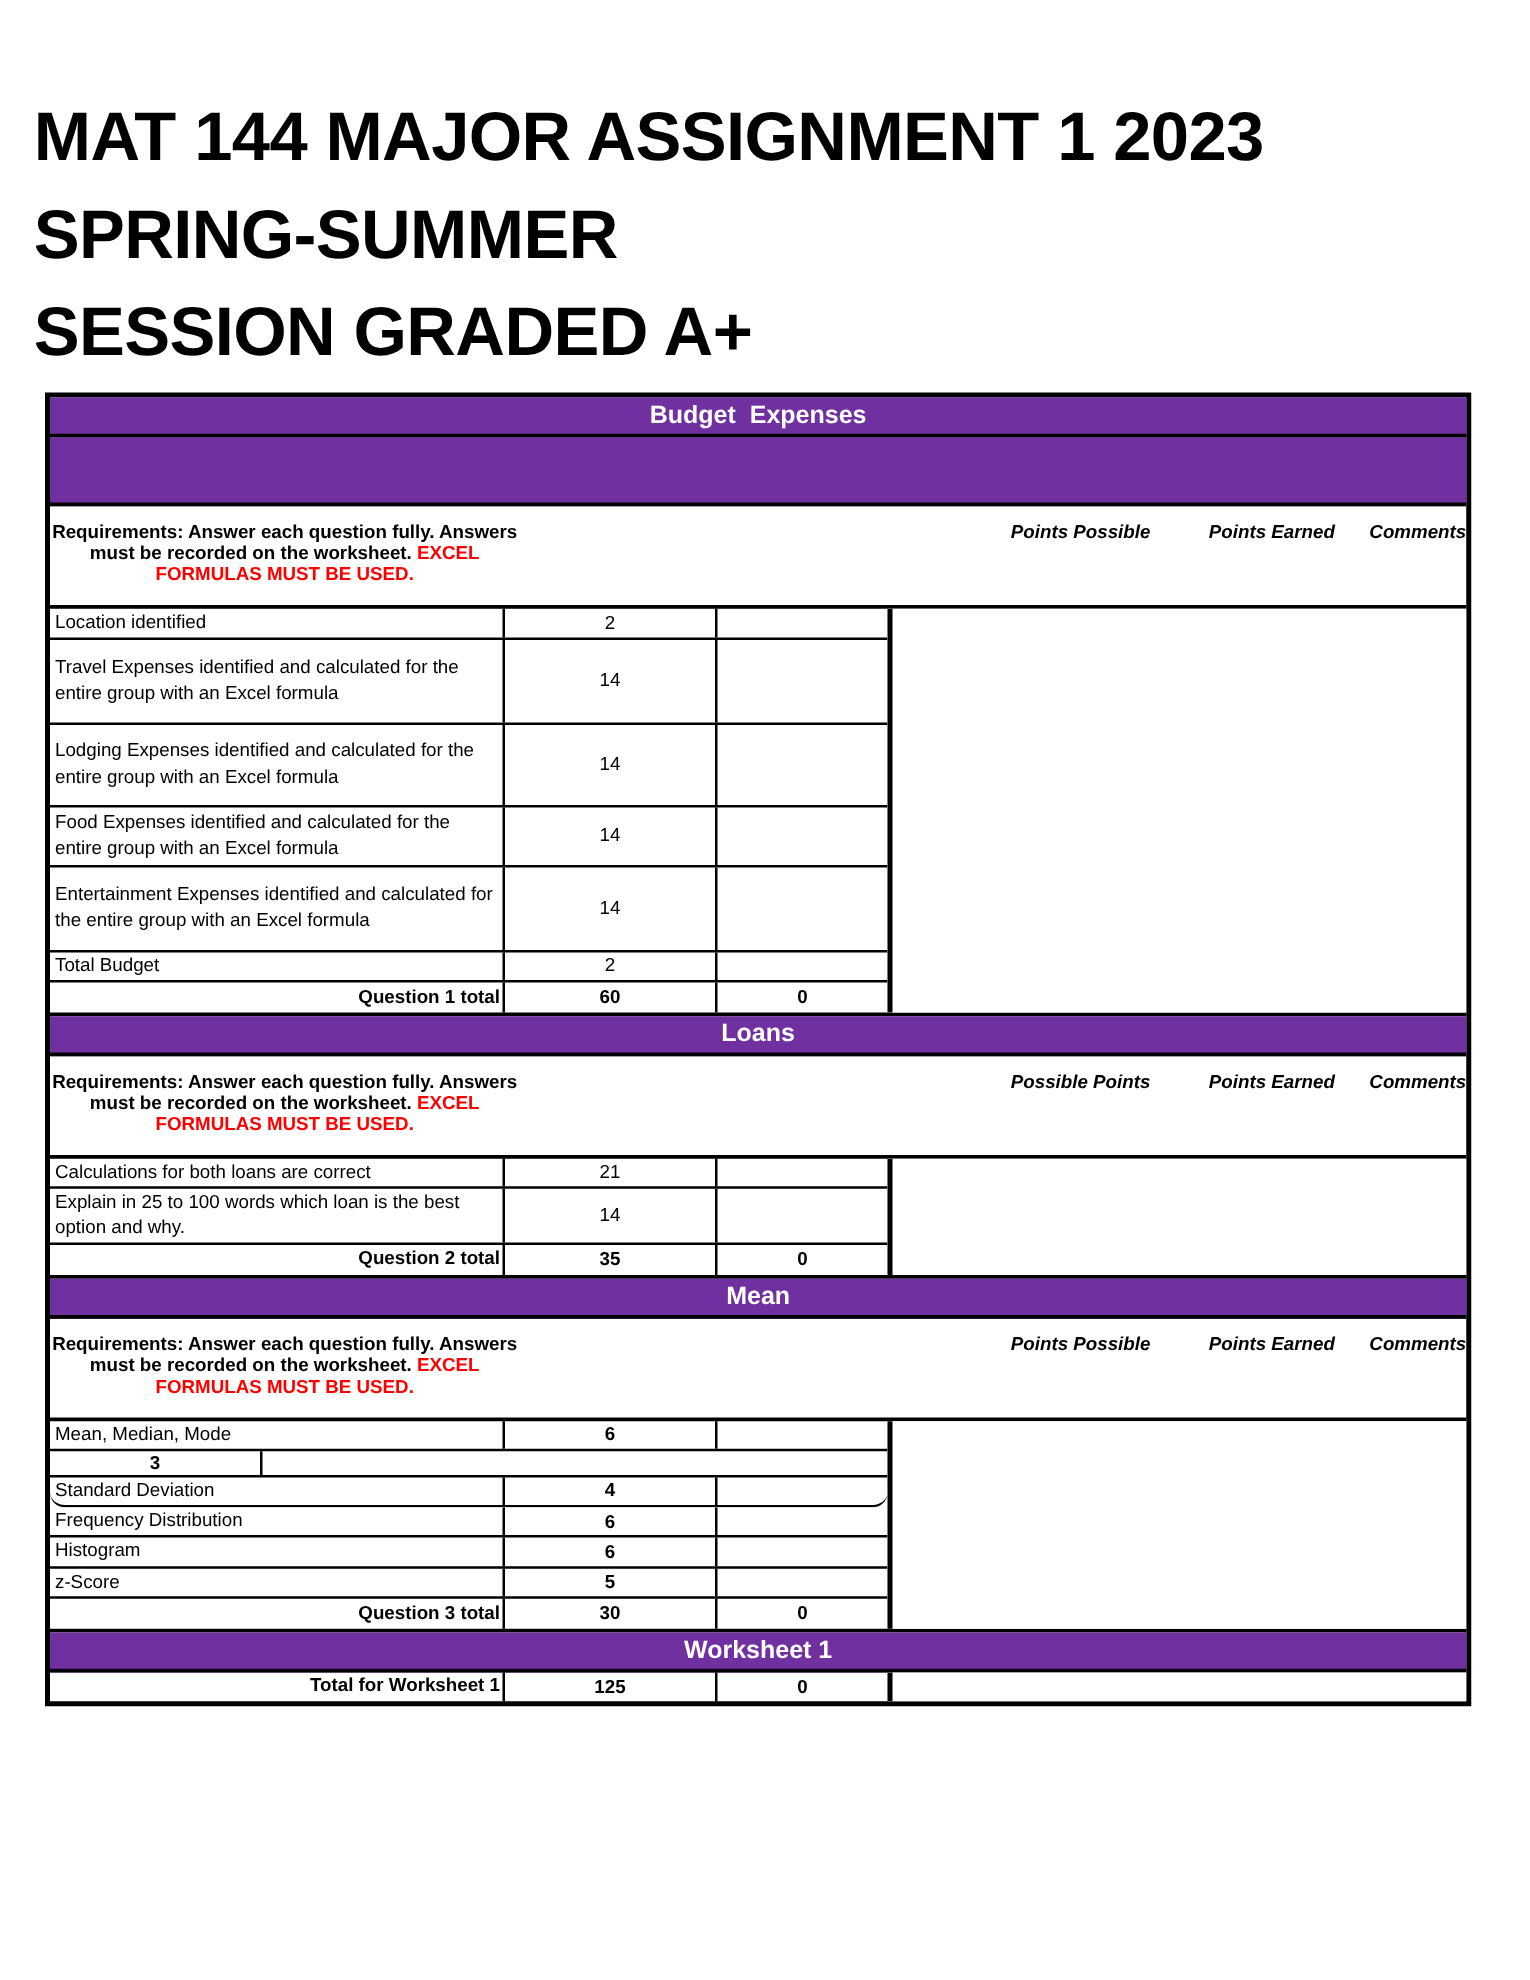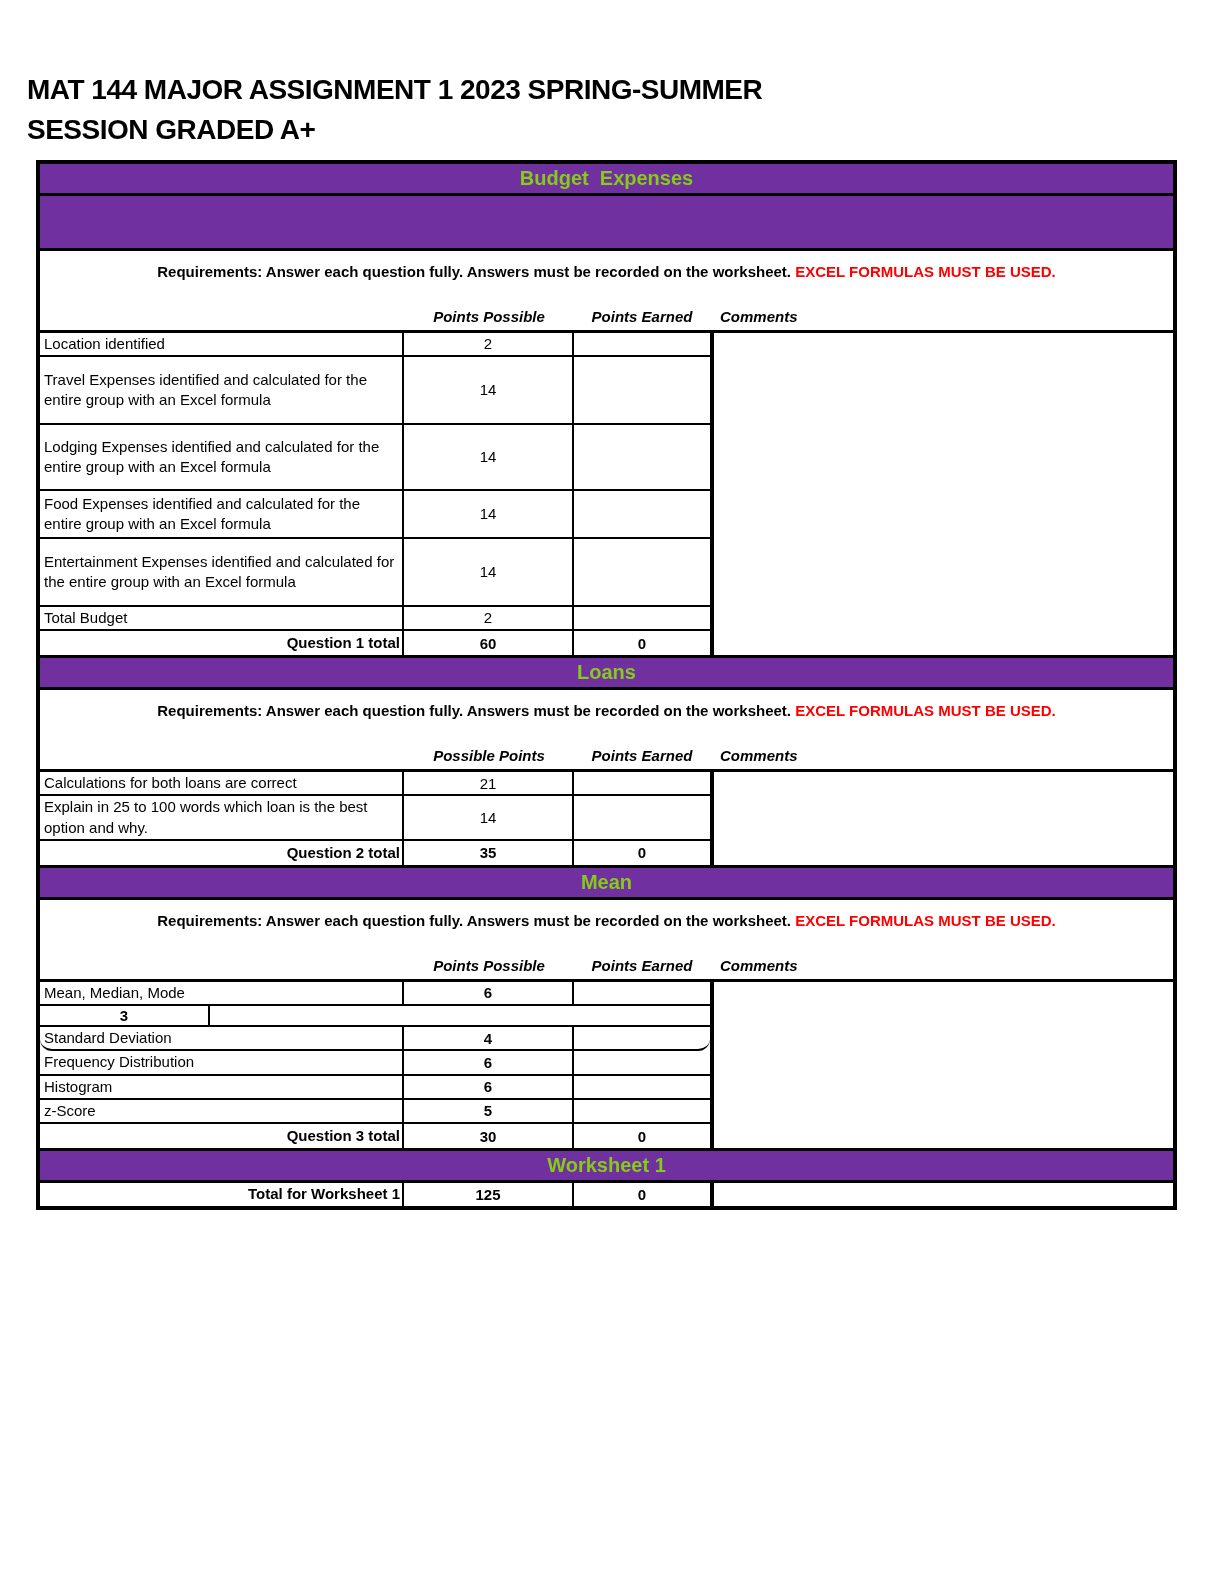--- a/index.html
+++ b/index.html
@@ -3,44 +3,44 @@
 <meta charset="utf-8">
 <style>
   * { margin:0; padding:0; box-sizing:border-box; }
   html, body {
     width:1224px; height:1584px; background:#ffffff; color:#000;
     font-family:"Liberation Sans", sans-serif;
     overflow:hidden;
   }
   .doc-title {
     margin:70px 20px 10px 27px;
-    font-size:28px; font-weight:800; letter-spacing:-0.5px; line-height:1.42;
+    font-size:55px; font-weight:800; letter-spacing:-0.5px; line-height:1.42;
   }
   .rubric {
     margin-left:36px; margin-top:6px;
     width:1141px;
     border:4px solid #000;
     font-size:15px;
   }
   .bar {
     background:var(--purple,#7030A0);
-    color:#84cc16; font-weight:bold; font-size:20px;
+    color:#ffffff; font-weight:bold; font-size:20px;
     height:32px; display:flex; align-items:center; justify-content:center;
     border-bottom:3px solid #000;
     white-space:pre-wrap;
   }
   .bar-empty {
     background:var(--purple,#7030A0);
     height:55px;
     border-bottom:3px solid #000;
   }
   .white-block {
     height:82px;
     border-bottom:3px solid #000;
-    display:flex; flex-direction:column; justify-content:space-between;
+    display:flex; justify-content:space-between;
     padding:12px 0 5px;
   }
   .req-line { text-align:center; font-weight:bold; font-size:15px; }
   .req-alert { color:var(--red,#FF0000); }
   .head-row { display:flex; font-weight:bold; font-size:15px;font-style:italic; }
   .head-spacer { width:364px; }
   .head-points { width:170px; text-align:center; }
   .head-earned { width:136px; text-align:center; }
   .head-comments { padding-left:10px; }
   .grid { display:flex; border-bottom:3px solid #000; }

